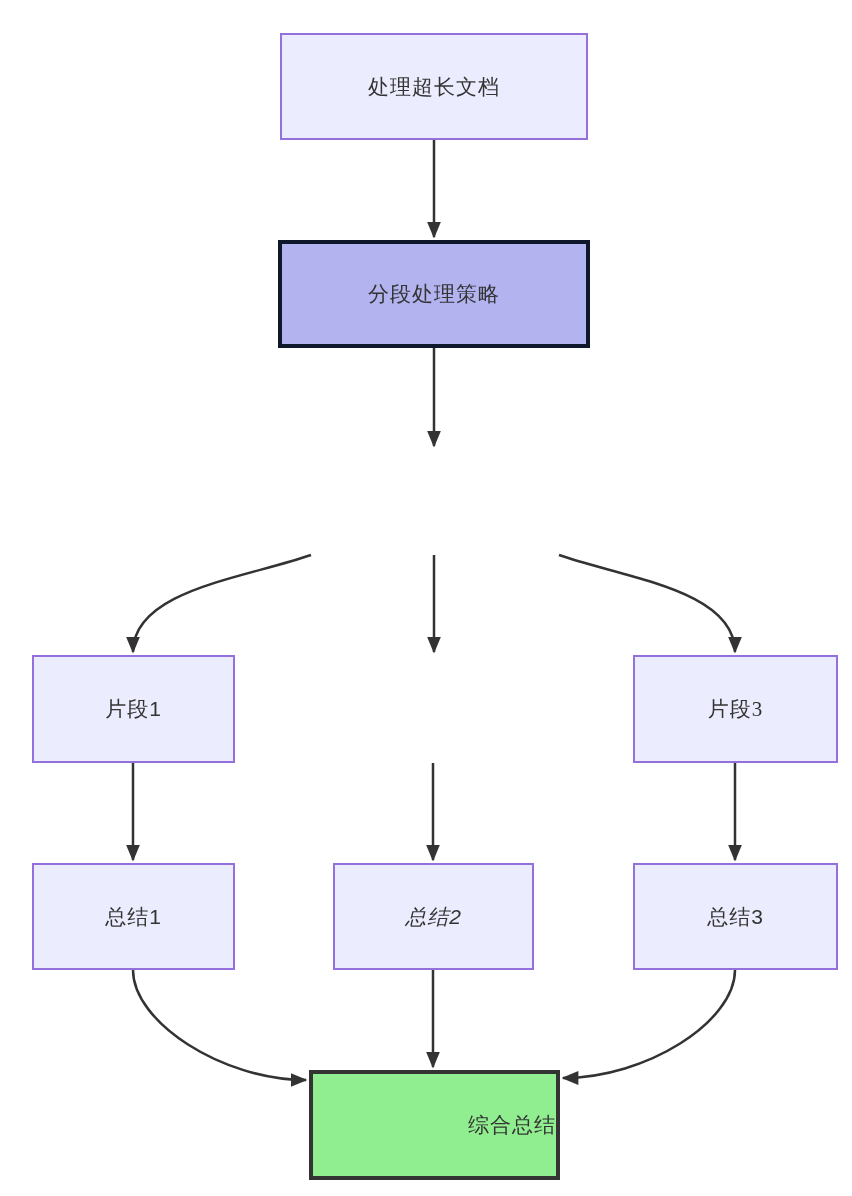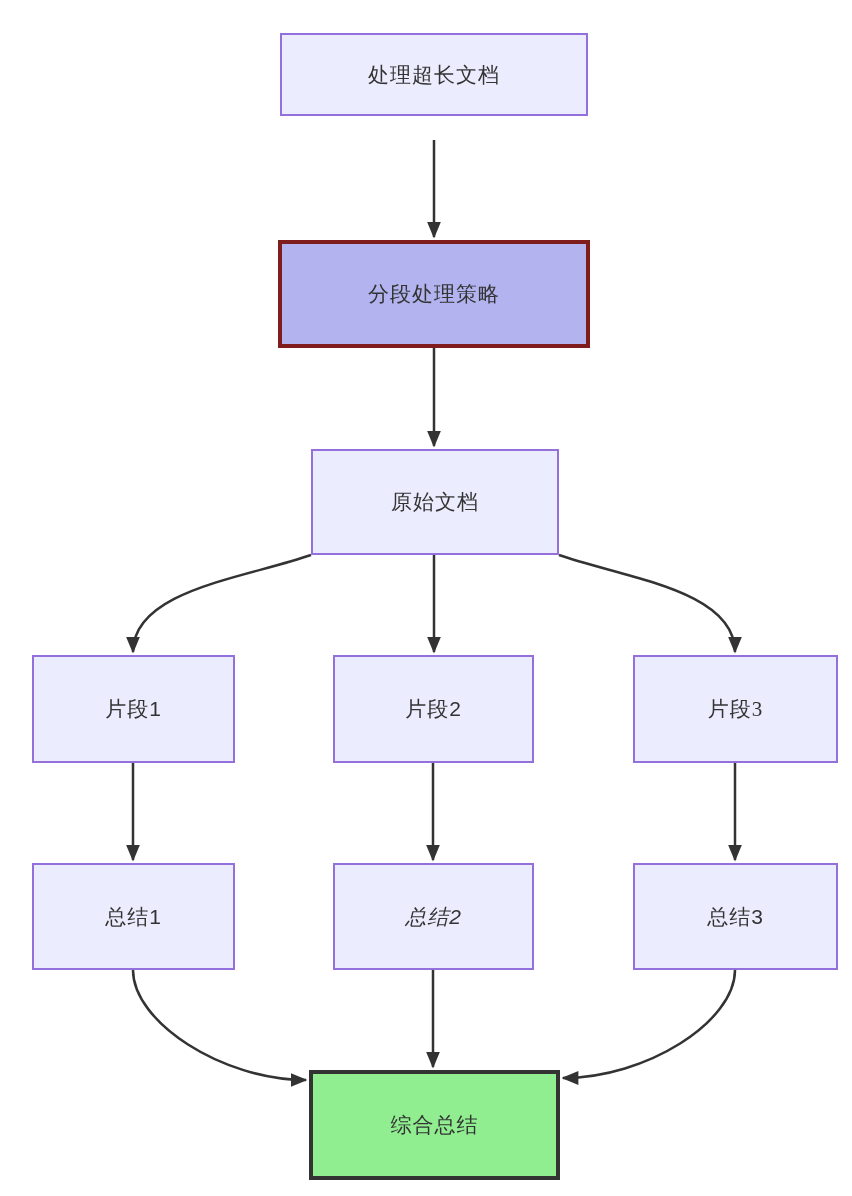--- a/index.html
+++ b/index.html
@@ -29,37 +29,37 @@
     align-items: center;
     justify-content: center;
     font-size: 21px;
     color: #333333;
     background: #ECECFF;
     border: 2px solid #9370DB;
     letter-spacing: 1px;
   }
   .node--strategy {
     background: #b3b3f0;
-    border: 4px solid #7f1d1d;
+    border: 4px solid #0f172a;
   }
   .node--summary {
     background: #90EE90;
     border: 4px solid #333333;
   }
   
-  #n0 { left: 280px; top: 33px;  width: 308px; height: 83px; align-items: center; }
+  #n0 { left: 280px; top: 33px;  width: 308px; height: 107px; align-items: center; }
   #n1 { left: 278px; top: 240px; width: 312px; height: 108px; }
   #n2 { left: 311px; top: 449px; width: 248px; height: 106px; }
   #n3 { left: 32px;  top: 655px; width: 203px; height: 108px; }
   #n4 { left: 333px; top: 655px; width: 201px; height: 108px; }
   #n5 { left: 633px; top: 655px; width: 205px; height: 108px; font-family: Liberation Serif, serif; }
   #n6 { left: 32px;  top: 863px; width: 203px; height: 107px; text-align: right; }
   #n7 { left: 333px; top: 863px; width: 201px; height: 107px; font-style: italic; }
   #n8 { left: 633px; top: 863px; width: 205px; height: 107px; text-align: right; }
-  #n9 { left: 309px; top: 1070px; width: 251px; height: 110px; }
+  #n9 { left: 309px; top: 1070px; width: 251px; height: 110px; justify-content: flex-end; }
 </style>
 </head>
 <body>
 
 <div class="canvas">
 
   <svg class="edge-layer" width="852" height="1196" viewBox="0 0 852 1196" xmlns="http://www.w3.org/2000/svg">
     <defs>
       <marker id="arrow" viewBox="0 0 12 10" refX="11" refY="5" markerWidth="17" markerHeight="14" markerUnits="userSpaceOnUse" orient="auto">
         <path d="M0,0 L12,5 L0,10 Z" fill="#333333"></path>
@@ -81,31 +81,25 @@
   </svg>
 
   <div id="n0" class="node">
     <span>处理超长文档</span>
   </div>
 
   <div id="n1" class="node node--strategy">
     <span>分段处理策略</span>
   </div>
 
-  <div id="n2" class="node">
-    <span>原始文档</span>
-  </div>
 
   <div id="n3" class="node">
     <span>片段1</span>
   </div>
 
-  <div id="n4" class="node">
-    <span>片段2</span>
-  </div>
 
   <div id="n5" class="node">
     <span>片段3</span>
   </div>
 
   <div id="n6" class="node">
     <span>总结1</span>
   </div>
 
   <div id="n7" class="node">

